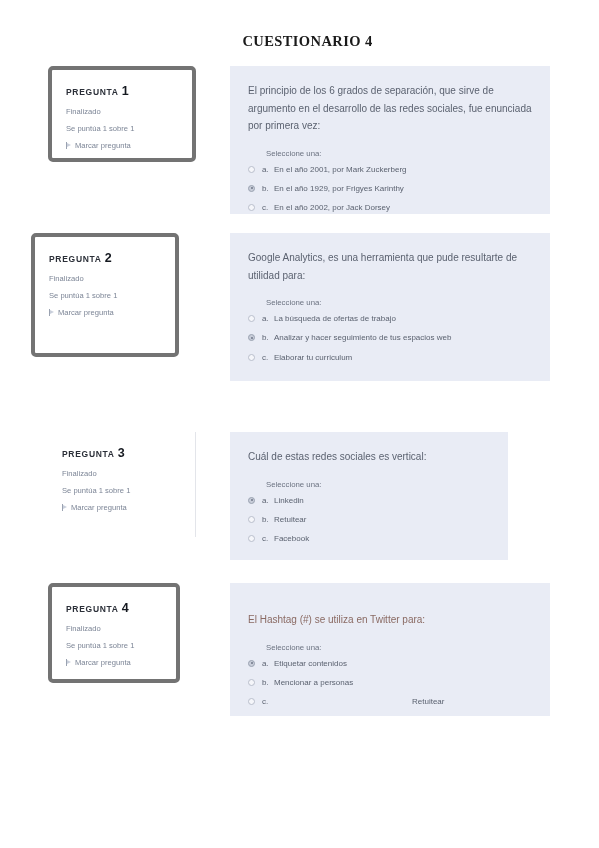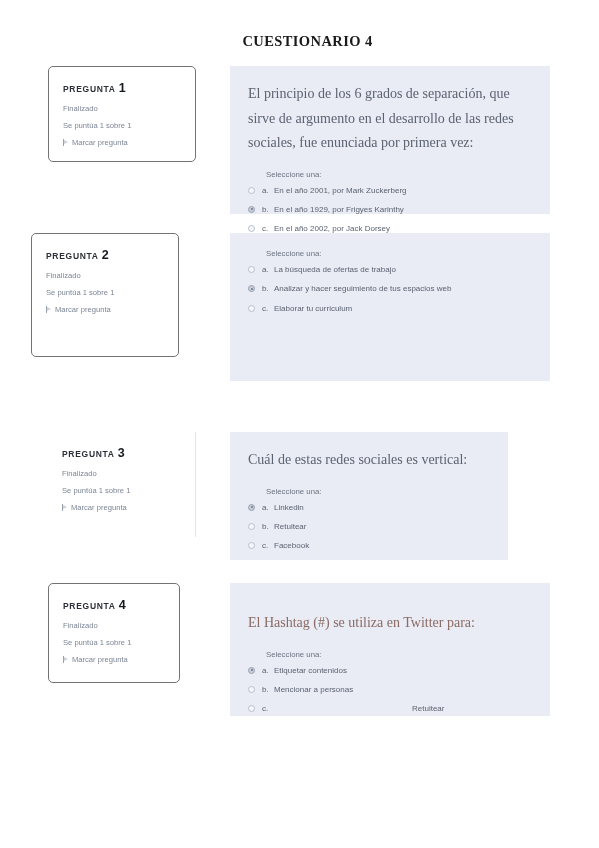--- a/index.html
+++ b/index.html
@@ -39,21 +39,21 @@
   
   .qblock {
     position: absolute;
   }
 
   
   .qinfo {
     position: absolute;
     box-sizing: border-box;
     background: #ffffff;
-    border: 1px solid #737373;
+    border: 4px solid #737373;
     border-radius: 5px;
     padding: 14px 12px 12px 14px;
   }
   .qinfo.faded {
     border: none;
     border-right: 1px solid #e3e5ea;
     border-radius: 0;
     background: transparent;
   }
   .qinfo-head {
@@ -109,26 +109,25 @@
   }
 
   
   .qcontent {
     position: absolute;
     box-sizing: border-box;
     background: #e9ecf5;
     padding: 16px 18px 18px 18px;
   }
   .qtext {
-    font-size: 14px;
+    font-size: 10px;
     line-height: 1.75;
     color: #5b6270;
     margin-bottom: 14px;
     max-width: 300px;
-    font-family: Liberation Serif, serif;
   }
   .qtext.accent {
     color: #8a6a63;
     margin-top: 12px;
   }
   .select-label {
     font-size: 7.8px;
     color: #6b7280;
     margin-bottom: 7px;
     padding-left: 18px;
@@ -230,20 +229,21 @@
       <div class="qinfo-flag">
         <span class="flag-icon">
             <span class="pole"></span>
             <span class="cloth"></span>
           </span>
         <span>Marcar pregunta</span>
       </div>
     </div>
 
     <div class="qcontent" style="left:230px; top:233px; width:320px; height:148px;">
+      <div class="qtext">Google Analytics, es una herramienta que pude resultarte de utilidad para:</div>
       <div class="select-label">Seleccione una:</div>
       <div class="opt">
         <span class="radio"></span>
         <span class="opt-letter">a.</span>
         <span class="opt-text">La búsqueda de ofertas de trabajo</span>
       </div>
       <div class="opt">
         <span class="radio checked"></span>
         <span class="opt-letter">b.</span>
         <span class="opt-text">Analizar y hacer seguimiento de tus espacios web</span>

